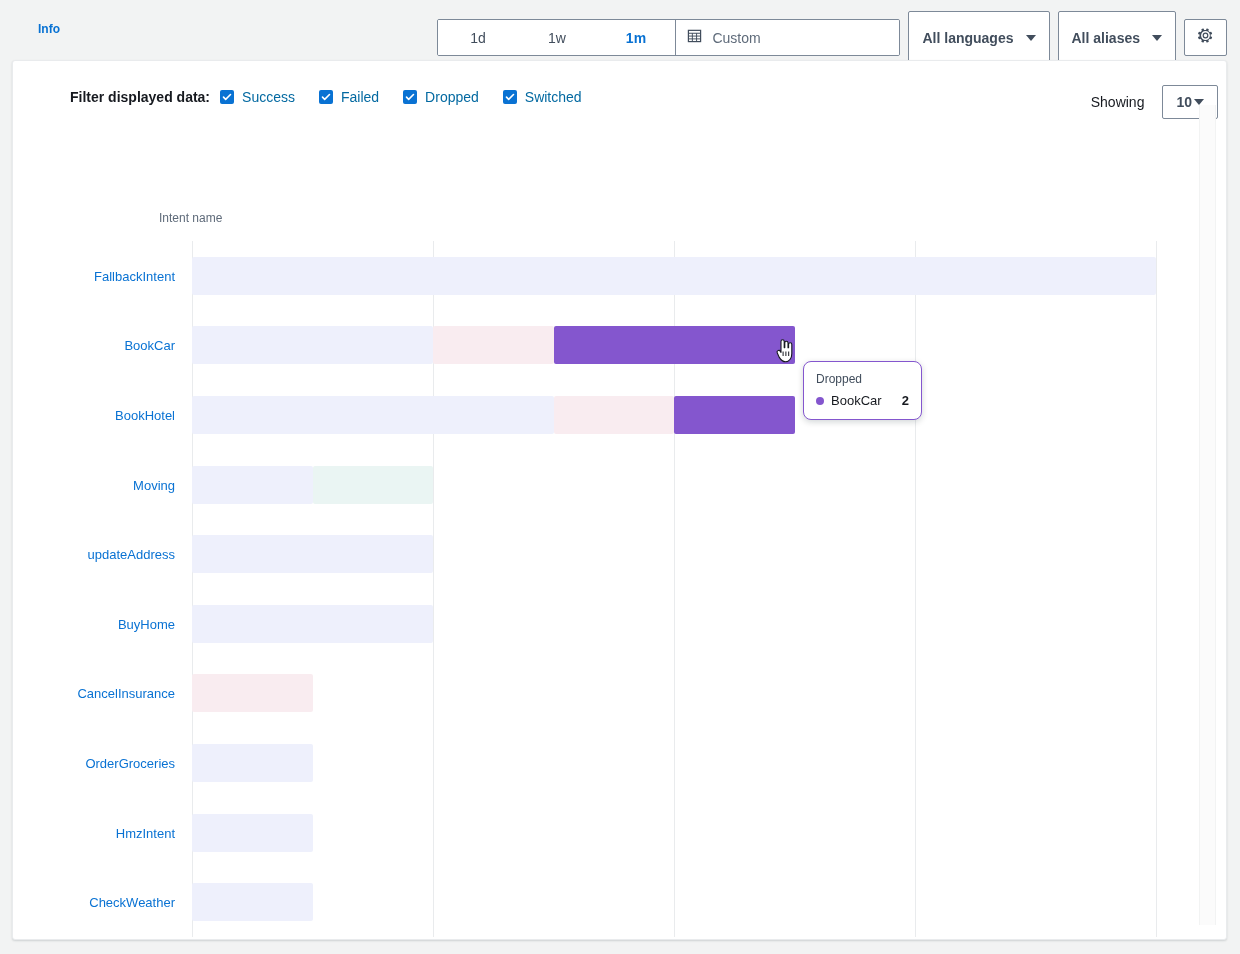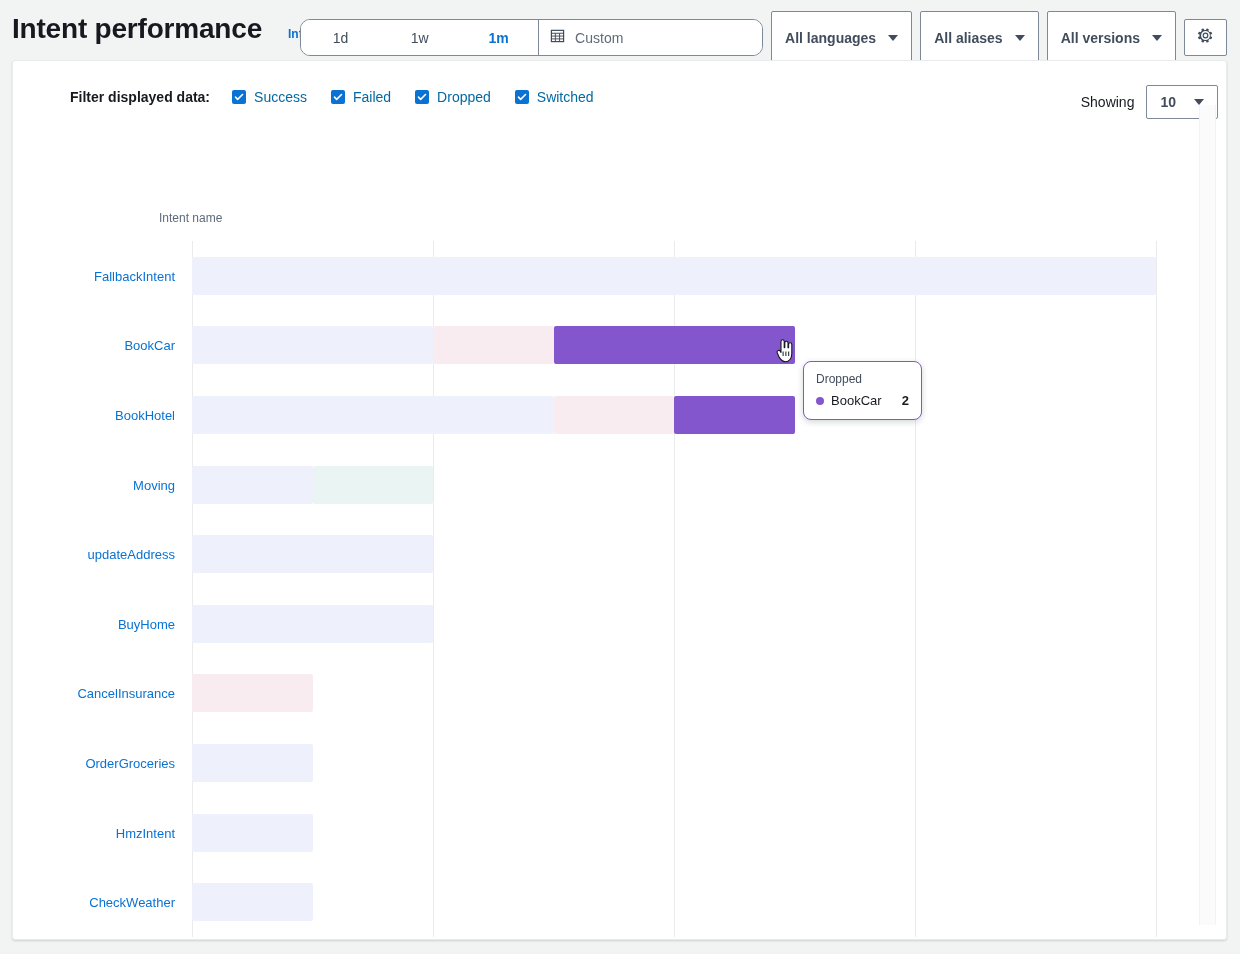--- a/index.html
+++ b/index.html
@@ -22,21 +22,21 @@
     line-height:30px;
   }
   .info-link{
     font-size:12px;font-weight:700;color:#0972d3;margin-left:26px;cursor:pointer;
   }
   .header-controls{
     position:absolute;right:13px;top:11px;display:flex;align-items:center;gap:8px;
   }
   .seg-group{
     display:flex;align-items:stretch;height:35px;
-    border:1px solid #7d8998;border-radius:10px;background:#ffffff;overflow:hidden;
+    border:1px solid #7d8998;border-radius:2px;background:#ffffff;overflow:hidden;
   }
   .seg-btn{
     min-width:53px;padding:0 13px;display:flex;align-items:center;justify-content:center;
     font-size:14px;color:#414d5c;cursor:pointer;background:#fff;
     border-right:none;
   }
   .seg-btn.active{color:#0972d3;font-weight:700;}
   .seg-custom{
     display:flex;align-items:center;gap:10px;padding:0 12px 0 11px;
     border-left:1px solid #7d8998;min-width:200px;cursor:text;background:#fff;
@@ -60,33 +60,33 @@
     background:#ffffff;border:1px solid #e9ebed;border-radius:3px;
     box-shadow:0 1px 2px rgba(0,28,36,.15);
     box-sizing:border-box;overflow:hidden;
   }
   .filter-row{
     position:absolute;left:0;top:24px;width:1215px;height:36px;
   }
   .filter-left{
     position:absolute;left:33px;top:4px;display:flex;align-items:center;gap:0px;
   }
-  .filter-label{font-size:14px;font-weight:700;color:#16191f;margin-right:22px;padding-left:24px;}
+  .filter-label{font-size:14px;font-weight:700;color:#16191f;margin-right:10px;padding-left:24px;}
   .chk-item{display:flex;align-items:center;gap:8px;margin-right:24px;cursor:pointer;}
   .chk-box{
     width:14px;height:14px;border-radius:2px;background:#0972d3;
     display:flex;align-items:center;justify-content:center;flex:none;
   }
   .chk-label{font-size:14px;color:#0369a1;}
   .filter-right{
     position:absolute;right:10px;top:0;display:flex;align-items:center;gap:10px;
   }
-  .showing-label{font-size:14px;color:#16191f;margin-right:2px;}
+  .showing-label{font-size:14px;color:#16191f;margin-right:8px;}
   .small-drop{
-    height:32px;display:flex;align-items:center;gap:18px;padding:0 13px;
+    height:32px;display:flex;align-items:center;gap:2px;padding:0 13px;
     border:1px solid #7d8998;border-radius:2px;background:#fff;
     font-size:14px;font-weight:700;color:#414d5c;cursor:pointer;white-space:nowrap;
   }
   
   .chart-wrap{position:absolute;left:0;top:0;width:1215px;height:632px;}
   .axis-title-y{
     position:absolute;left:146px;top:150px;font-size:12px;color:#5f6b7a;
   }
   .plot{
     position:absolute;left:179px;top:180px;width:964px;height:696px;
@@ -117,21 +117,20 @@
   .vscroll-track{
     position:absolute;right:10px;top:44px;width:15px;height:820px;
     background:#fbfbfb;border-left:1px solid #f2f3f3;border-right:1px solid #f2f3f3;
   }
 </style>
 </head>
 <body>
 
 <div class="page-header">
   <div class="title-block">
-    <div class="page-title">Intent performance</div>
     <div class="info-link">Info</div>
   </div>
 
   <div class="header-controls">
 
     <div class="seg-group">
       <div class="seg-btn">1d</div>
       <div class="seg-btn">1w</div>
       <div class="seg-btn active">1m</div>
       <div class="seg-custom">
@@ -152,24 +151,20 @@
     <div class="drop-btn">
       <span>All languages</span>
       <span class="caret"></span>
     </div>
 
     <div class="drop-btn">
       <span>All aliases</span>
       <span class="caret"></span>
     </div>
 
-    <div class="drop-btn">
-      <span>All versions</span>
-      <span class="caret"></span>
-    </div>
 
     <div class="gear-btn">
       <span>
         <svg width="17" height="17" viewBox="0 0 20 20">
           <path d="M10 6.6a3.4 3.4 0 100 6.8 3.4 3.4 0 000-6.8zm0 5.4a2 2 0 110-4 2 2 0 010 4z" fill="#414d5c"></path>
           <path d="M17.3 11.6l-1.3-.5a6.2 6.2 0 000-2.2l1.3-.5a.7.7 0 00.4-.9l-.6-1.4a.7.7 0 00-.9-.4l-1.3.5a6.3 6.3 0 00-1.6-1.6l.5-1.3a.7.7 0 00-.4-.9l-1.4-.6a.7.7 0 00-.9.4l-.5 1.3a6.2 6.2 0 00-2.2 0L7.9 2.2a.7.7 0 00-.9-.4l-1.4.6a.7.7 0 00-.4.9l.5 1.3A6.3 6.3 0 004.1 6.2l-1.3-.5a.7.7 0 00-.9.4l-.6 1.4a.7.7 0 00.4.9l1.3.5a6.2 6.2 0 000 2.2l-1.3.5a.7.7 0 00-.4.9l.6 1.4a.7.7 0 00.9.4l1.3-.5a6.3 6.3 0 001.6 1.6l-.5 1.3a.7.7 0 00.4.9l1.4.6a.7.7 0 00.9-.4l.5-1.3a6.2 6.2 0 002.2 0l.5 1.3a.7.7 0 00.9.4l1.4-.6a.7.7 0 00.4-.9l-.5-1.3a6.3 6.3 0 001.6-1.6l1.3.5a.7.7 0 00.9-.4l.6-1.4a.7.7 0 00-.4-.9zM10 15.2A5.2 5.2 0 1115.2 10 5.2 5.2 0 0110 15.2z" fill="#414d5c"></path>
         </svg>
       </span>
     </div>
   </div>

